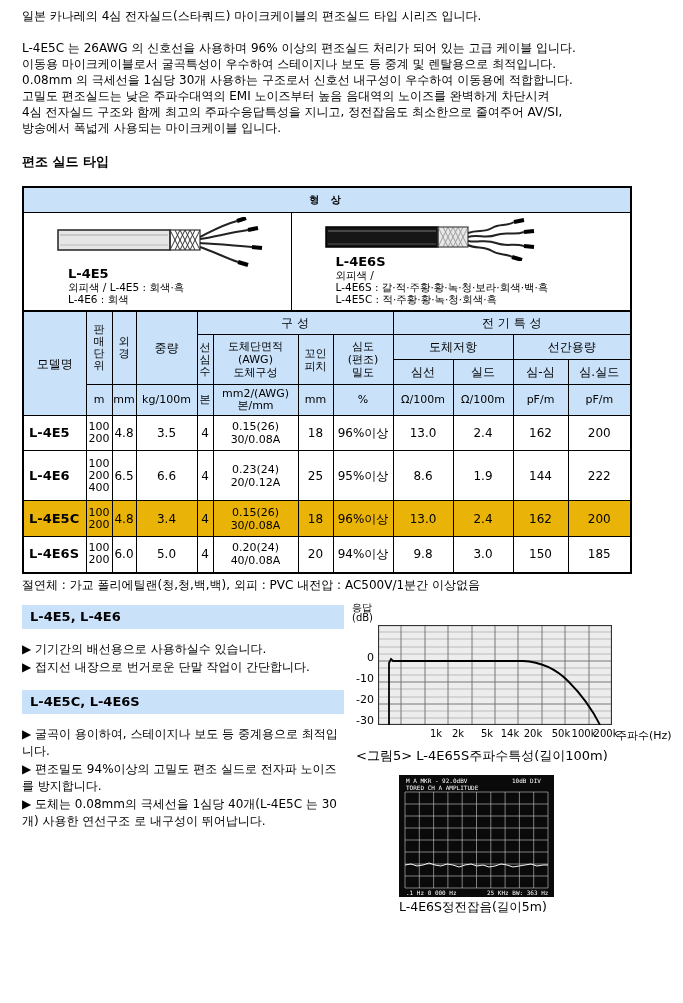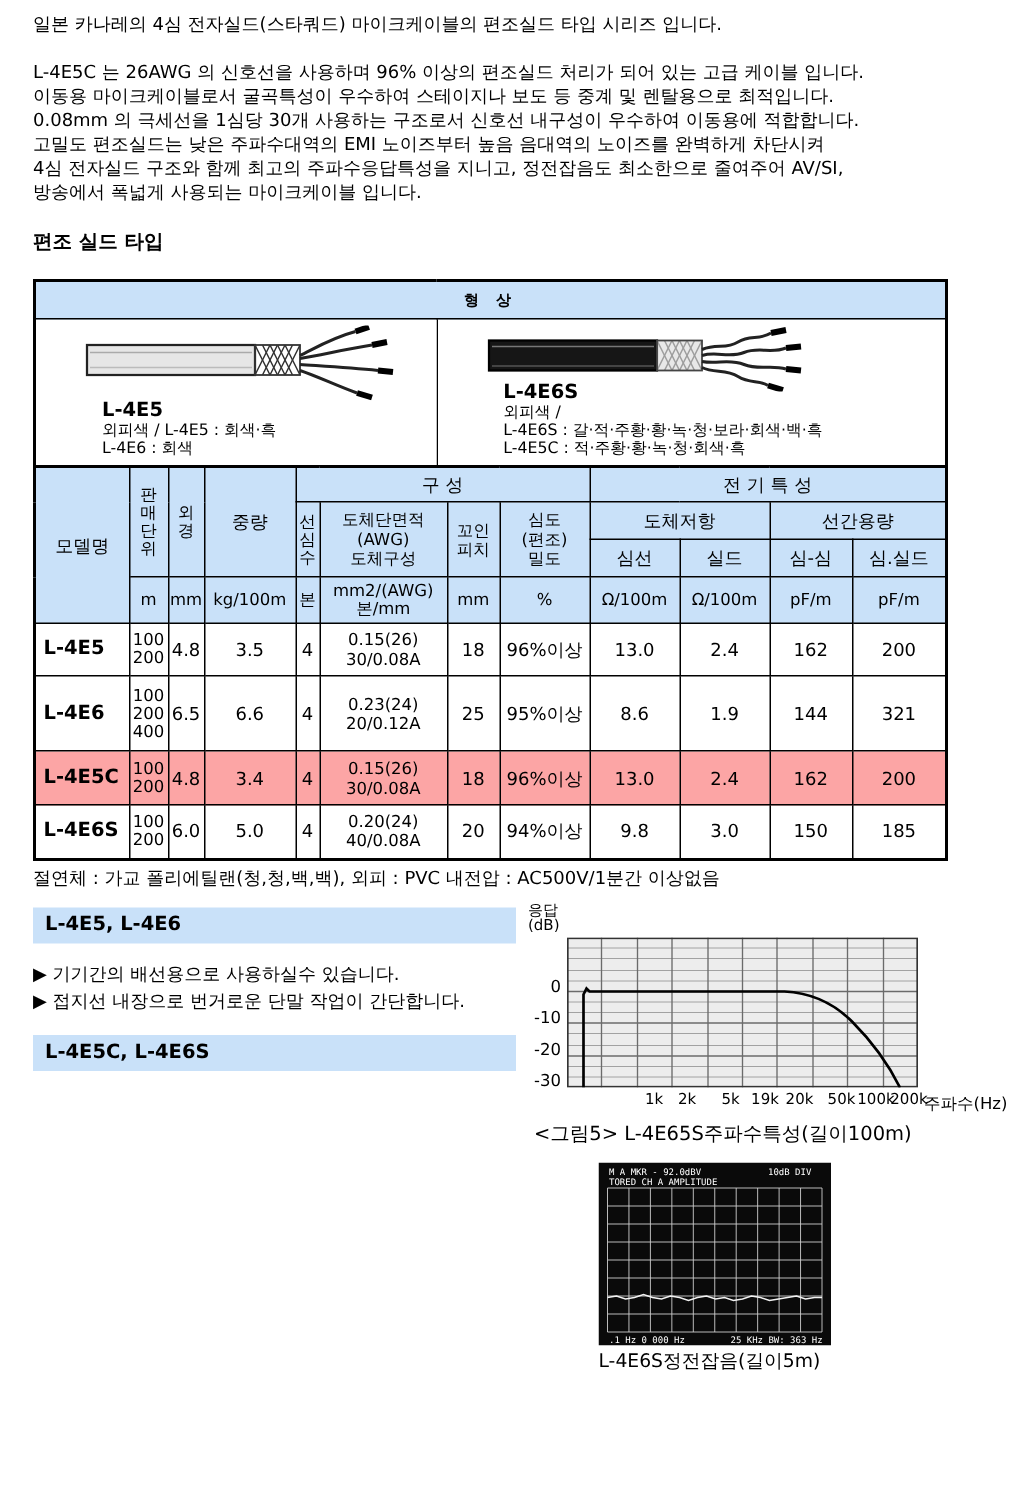--- a/index.html
+++ b/index.html
@@ -32,21 +32,21 @@
   .spec-table td{text-align:center;font-size:12px;line-height:14px;}
   .spec-table .hrow1 td{height:22px;}
   .spec-table .hrow2 td{height:24px;}
   .spec-table .hrow3 td{height:24px;}
   .spec-table .urow td{height:30px;font-size:11px;line-height:12px;}
   .spec-table .vstack{word-break:break-all;line-height:12px;font-size:11px;padding:0 2px;}
   .spec-table .small{font-size:11px;line-height:13px;}
   .spec-table .drow td{height:34px;}
   .spec-table .drow .model{font-weight:bold;text-align:left;padding-left:5px;font-size:13px;}
   .spec-table .drow .sale{font-size:11px;line-height:12px;}
-  .spec-table .hl td{background:#fca5a5;}
+  .spec-table .hl td{background:#eab308;}
   .footnote{margin-top:4px;line-height:15px;font-size:12px;}
 
   
   .bottom{position:relative;height:340px;margin-top:8px;}
   .left-col{position:absolute;left:0;top:4px;width:322px;}
   .feat-bar{background:#c9e1f9;font-weight:bold;font-size:13px;height:24px;line-height:24px;padding-left:8px;}
   .bullets{margin-top:12px;line-height:17px;}
   .bullets div{margin-bottom:1px;}
   .bar2{margin-top:14px;}
 
@@ -231,21 +231,21 @@
       <td>6.5</td>
       <td>6.6</td>
       <td>4</td>
       <td class="pre small">0.23(24)
 20/0.12A</td>
       <td>25</td>
       <td>95%이상</td>
       <td>8.6</td>
       <td>1.9</td>
       <td>144</td>
-      <td>321</td>
+      <td>222</td>
     </tr>
     <tr class="drow hl" style="height:36px">
       <td class="model">L-4E5C</td>
       <td class="sale pre">100
 200</td>
       <td>4.8</td>
       <td>3.4</td>
       <td>4</td>
       <td class="pre small">0.15(26)
 30/0.08A</td>
@@ -279,20 +279,25 @@
 
   <div class="bottom">
 
     <div class="left-col">
       <div class="feat-bar">L-4E5, L-4E6</div>
       <div class="bullets">
         <div>▶ 기기간의 배선용으로 사용하실수 있습니다.</div>
         <div>▶ 접지선 내장으로 번거로운 단말 작업이 간단합니다.</div>
       </div>
       <div class="feat-bar bar2">L-4E5C, L-4E6S</div>
+      <div class="bullets">
+        <div>▶ 굴곡이 용이하여, 스테이지나 보도 등 중계용으로 최적입니다.</div>
+        <div>▶ 편조밀도 94%이상의 고밀도 편조 실드로 전자파 노이즈를 방지합니다.</div>
+        <div>▶ 도체는 0.08mm의 극세선을 1심당 40개(L-4E5C 는 30개) 사용한 연선구조 로 내구성이 뛰어납니다.</div>
+      </div>
     </div>
 
     <div class="fig5">
       <div class="ylab pre">응답
 (dB)</div>
       <div class="ytick" style="top:50px">0</div>
       <div class="ytick" style="top:71px">-10</div>
       <div class="ytick" style="top:92px">-20</div>
       <div class="ytick" style="top:113px">-30</div>
       <svg class="grid" width="234" height="100" viewBox="0 0 234 100">
@@ -322,21 +327,21 @@
           <line x1="164" y1="0" x2="164" y2="100"></line>
             <line x1="187" y1="0" x2="187" y2="100"></line>
           <line x1="211" y1="0" x2="211" y2="100"></line>
         </g>
         <rect x="0.5" y="0.5" width="233" height="99" fill="none" stroke="#333" stroke-width="1.2"></rect>
         <path d="M11,100 L11,38 L13,34 L15,36 L145,36 C165,37 179,45 190,56 C202,68 213,82 222,100" fill="none" stroke="#000" stroke-width="1.8"></path>
       </svg>
       <div class="xtick" style="left:78px">1k</div>
       <div class="xtick" style="left:100px">2k</div>
       <div class="xtick" style="left:129px">5k</div>
-      <div class="xtick" style="left:152px">19k</div>
+      <div class="xtick" style="left:152px">14k</div>
       <div class="xtick" style="left:175px">20k</div>
       <div class="xtick" style="left:203px">50k</div>
       <div class="xtick" style="left:226px">100k</div>
       <div class="xtick" style="left:248px">200k</div>
       <div class="xlab">주파수(Hz)</div>
       <div class="caption">&lt;그림5&gt; L-4E65S주파수특성(길이100m)</div>
     </div>
 
     <div class="fig6">
       <svg width="155" height="122" viewBox="0 0 155 122">

